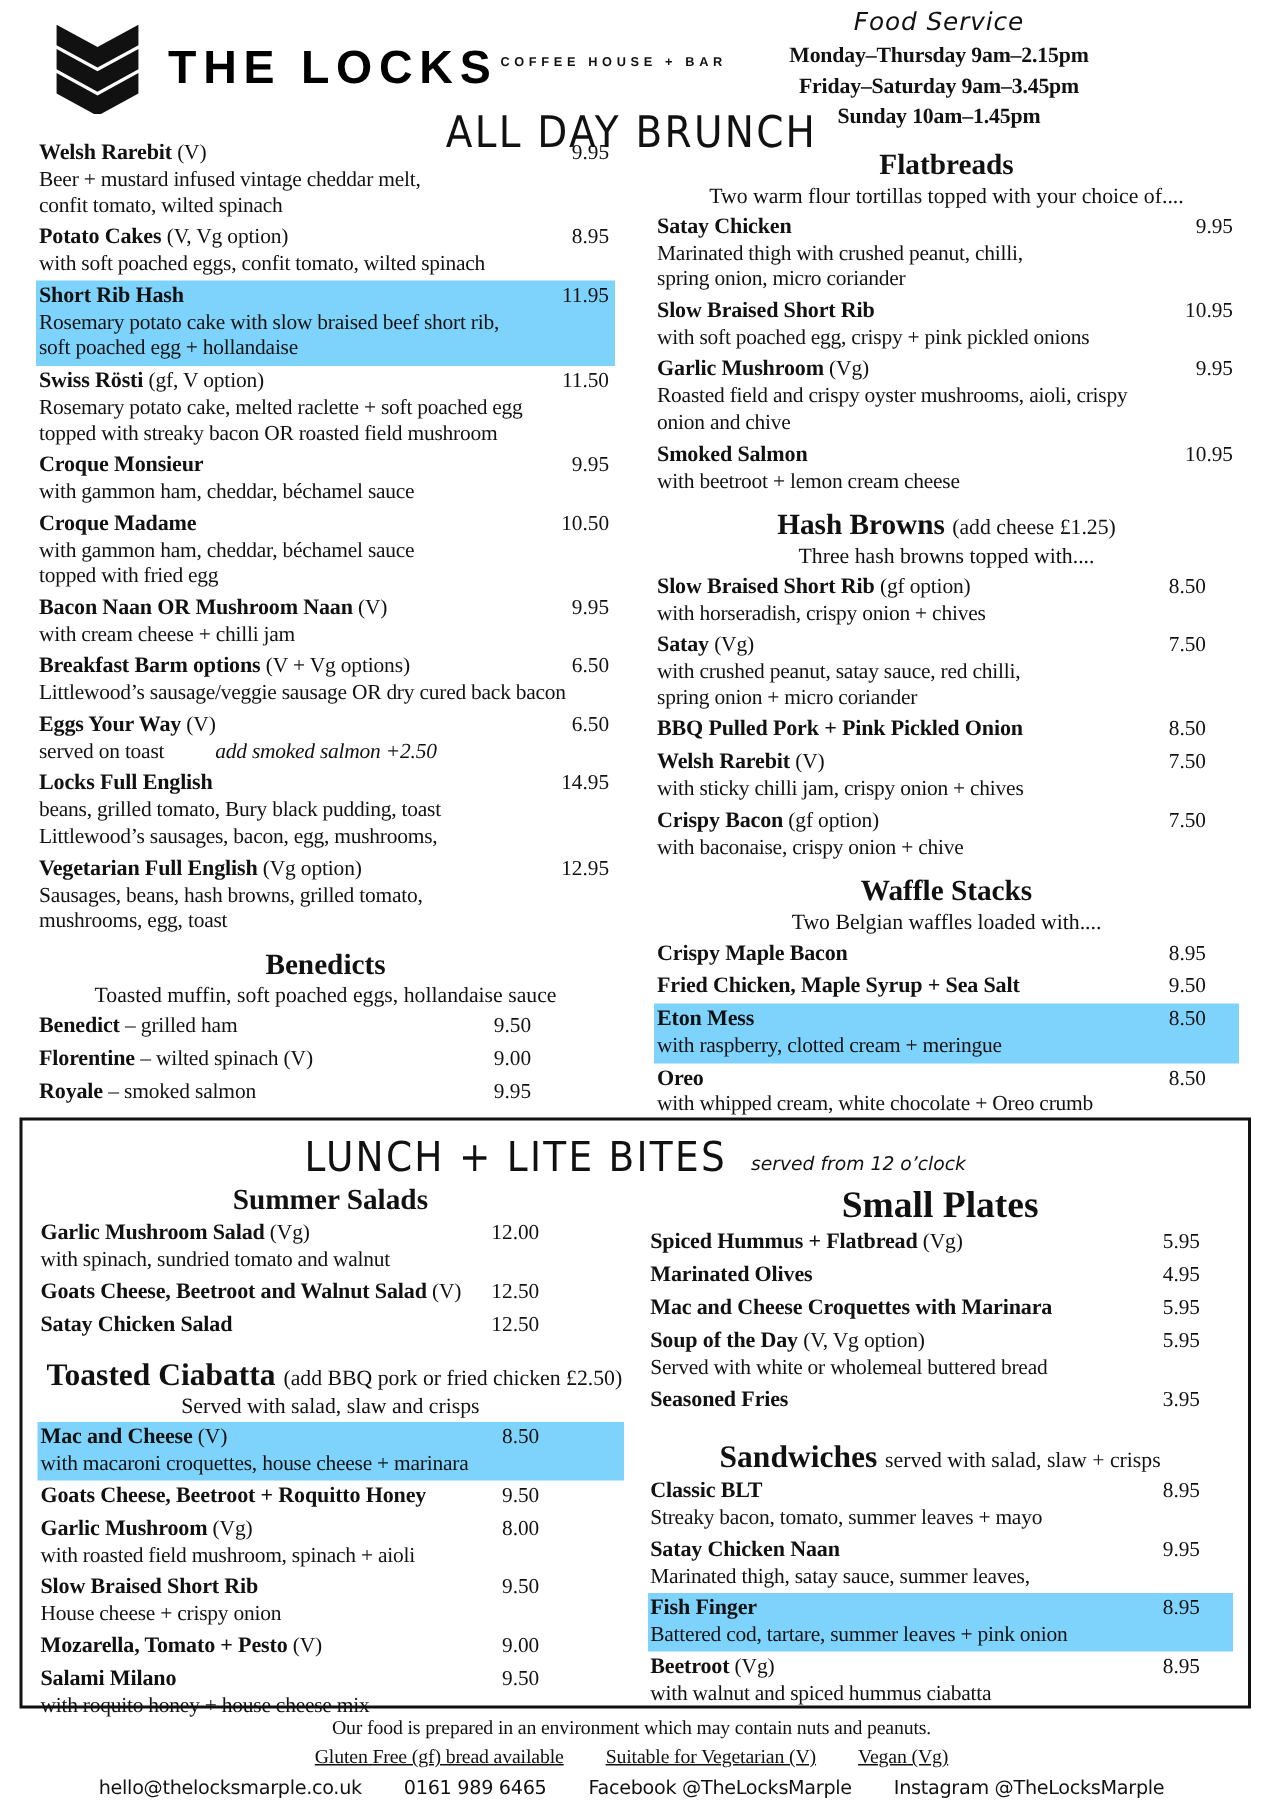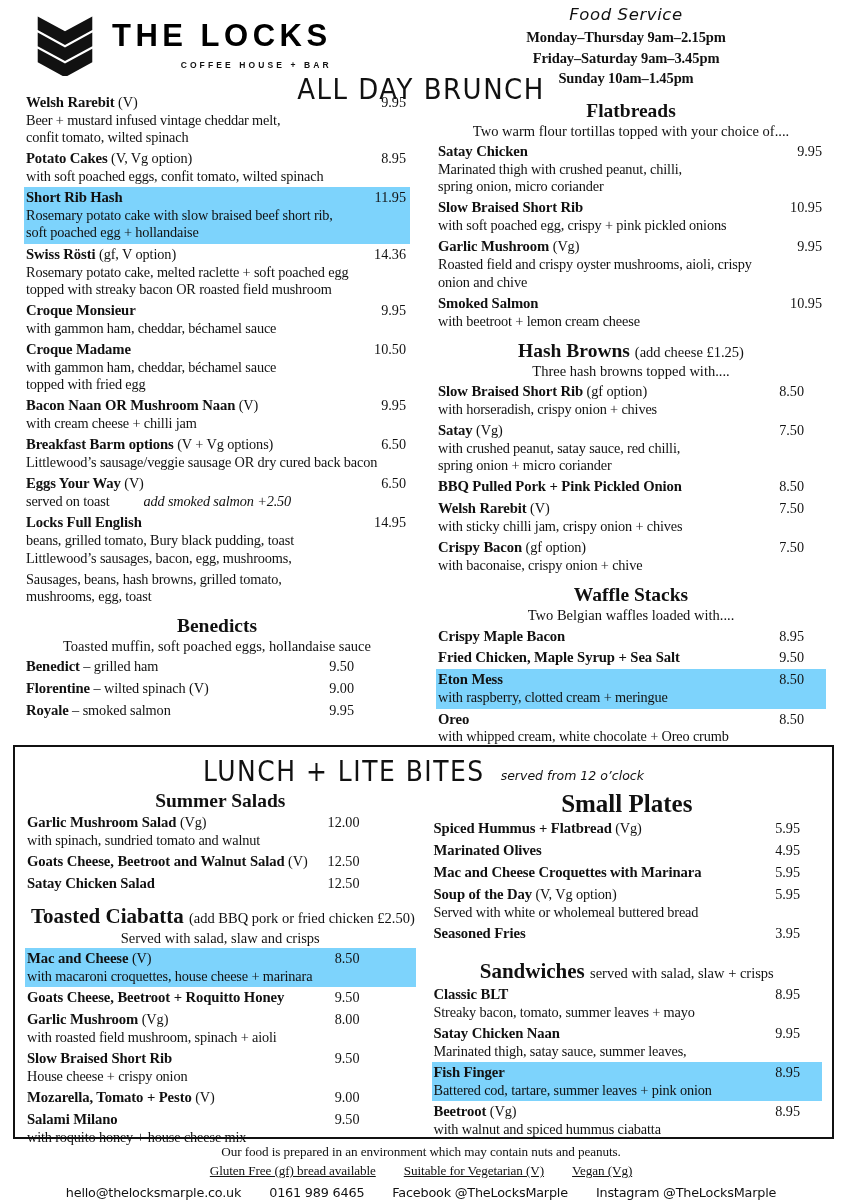--- a/index.html
+++ b/index.html
@@ -25,21 +25,21 @@
   }
   .logo-wrap {
     position: absolute;
     left: 34px;
     top: 14px;
     display: flex;
     align-items: center;
     gap: 16px;
   }
   .logo-mark { width: 62px; height: 62px; }
-  .logo-text { display: flex; flex-direction: column; justify-content: center; }
+  .logo-text { display: flex; flex-direction: row; justify-content: center; }
   .logo-name {
     font-family: "Liberation Sans", "DejaVu Sans", sans-serif;
     font-weight: bold;
     font-size: 31px;
     letter-spacing: 4.5px;
     line-height: 1.05;
     color: #000;
   }
   .logo-sub {
     font-family: "Liberation Sans", "DejaVu Sans", sans-serif;
@@ -287,21 +287,21 @@
             <div class="item-row">
               <div class="item-name">Short Rib Hash</div>
               <div class="item-price">11.95</div>
             </div>
             <div class="item-desc">Rosemary potato cake with slow braised beef short rib,</div>
             <div class="item-desc">soft poached egg + hollandaise</div>
           </div>
           <div class="item">
             <div class="item-row">
               <div class="item-name">Swiss Rösti<span class="opt"> (gf, V option)</span></div>
-              <div class="item-price">14.36</div>
+              <div class="item-price">11.50</div>
             </div>
             <div class="item-desc">Rosemary potato cake, melted raclette + soft poached egg</div>
             <div class="item-desc">topped with streaky bacon OR roasted field mushroom</div>
           </div>
           <div class="item">
             <div class="item-row">
               <div class="item-name">Croque Monsieur</div>
               <div class="item-price">9.95</div>
             </div>
             <div class="item-desc">with gammon ham, cheddar, béchamel sauce</div>
@@ -337,20 +337,24 @@
           </div>
           <div class="item">
             <div class="item-row">
               <div class="item-name">Locks Full English</div>
               <div class="item-price">14.95</div>
             </div>
             <div class="item-desc">beans, grilled tomato, Bury black pudding, toast</div>
             <div class="item-desc">Littlewood’s sausages, bacon, egg, mushrooms,</div>
           </div>
           <div class="item">
+            <div class="item-row">
+              <div class="item-name">Vegetarian Full English<span class="opt"> (Vg option)</span></div>
+              <div class="item-price">12.95</div>
+            </div>
             <div class="item-desc">Sausages, beans, hash browns, grilled tomato,</div>
             <div class="item-desc">mushrooms, egg, toast</div>
           </div>
         </div>
 
       <div class="sect-head">Benedicts</div>
       <div class="sect-sub">Toasted muffin, soft poached eggs, hollandaise sauce</div>
       <div id="benedicts-items">
           <div class="item price-mid">
             <div class="item-row">

